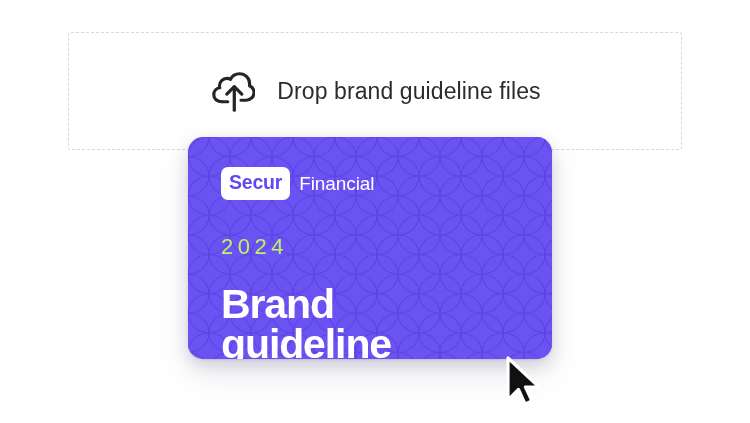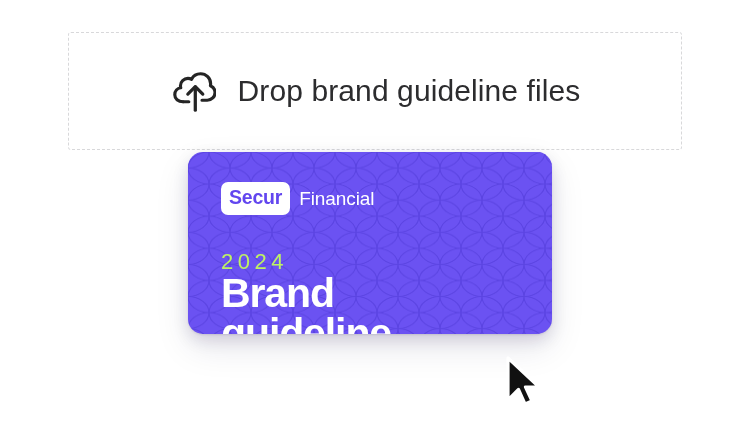--- a/index.html
+++ b/index.html
@@ -50,35 +50,35 @@
   .upload-icon {
     width: 46px;
     height: 46px;
     flex: 0 0 auto;
     display: block;
     margin-top: 2px;
   }
 
   .dropzone-label {
     font-family: "Liberation Sans", sans-serif;
-    font-size: 30px;
+    font-size: 23px;
     font-weight: 400;
     color: #2c2c2e;
     letter-spacing: 0.1px;
     white-space: nowrap;
     line-height: 1;
   }
 
   
   .brand-card {
     position: absolute;
     left: 188px;
-    top: 152px;
+    top: 137px;
     width: 364px;
-    height: 182px;
+    height: 222px;
     border-radius: 15px;
     background: #6b52f2;
     overflow: hidden;
     box-shadow:
       0 1px 2px rgba(22, 10, 70, 0.10),
       0 6px 16px rgba(22, 10, 70, 0.13),
       0 14px 34px rgba(22, 10, 70, 0.10);
   }
 
   .card-pattern {
@@ -135,21 +135,21 @@
     margin-top: 36px;
     color: #bef264;
     font-family: "Liberation Sans", sans-serif;
     font-size: 22px;
     font-weight: 300;
     letter-spacing: 4.5px;
     line-height: 1;
   }
 
   .card-title {
-    margin-top: 0;
+    margin-top: 26px;
     color: #ffffff;
     font-family: "Liberation Sans", sans-serif;
     font-size: 41px;
     font-weight: 700;
     letter-spacing: -1.1px;
     line-height: 0.98;
   }
   .card-title .tline { display: block; }
 
   

